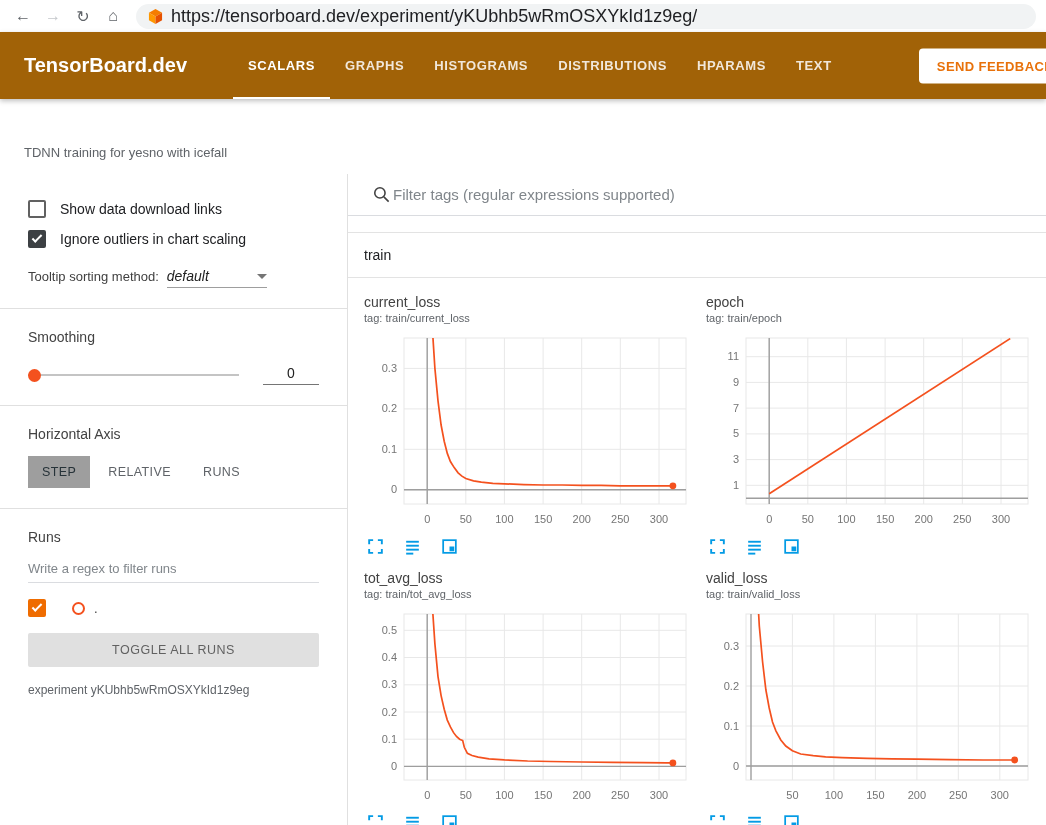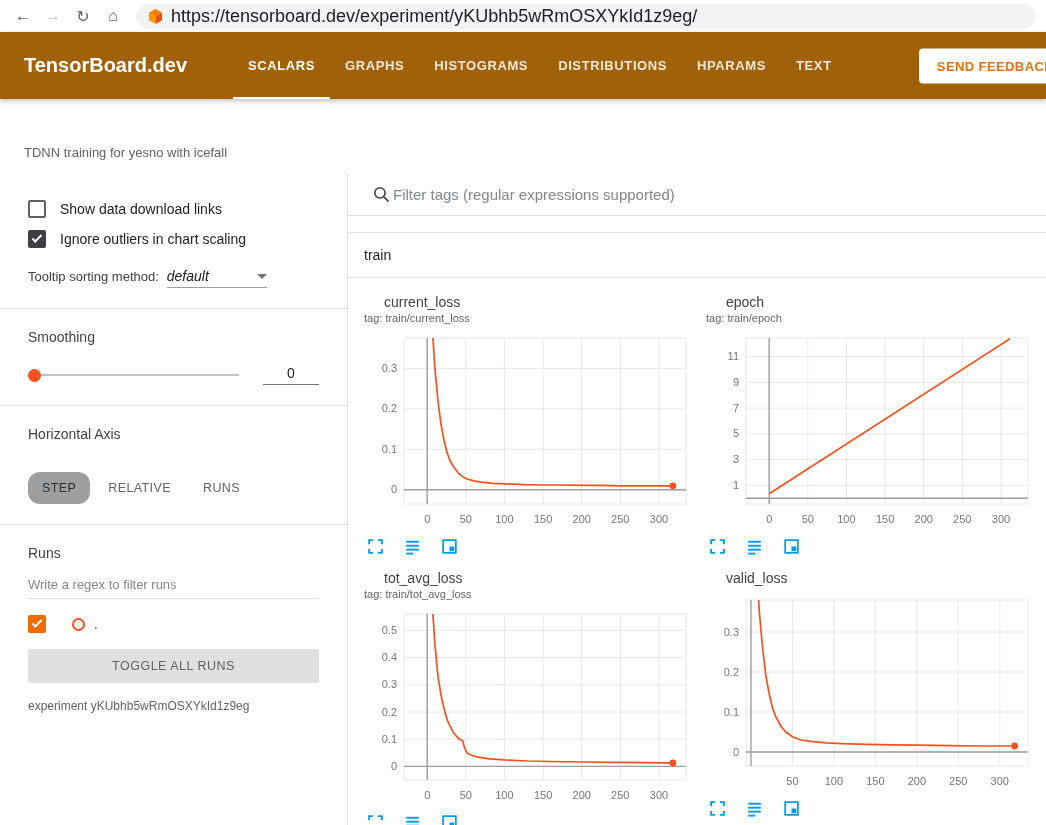--- a/index.html
+++ b/index.html
@@ -57,21 +57,21 @@
 
   .side-label { font-size:14px; color:#424242; }
   .slider-row { display:flex; align-items:center; margin-top:20px; }
   .slider-track { flex:1; height:2px; background:#c4c4c4; position:relative; }
   .slider-thumb { width:13px; height:13px; border-radius:50%; background:#f4511e; position:absolute; left:0; top:-5.5px; cursor:grab; }
   .slider-value { margin-left:24px; width:56px; text-align:center; border-bottom:1px solid #757575;
                   font-size:14px; color:#212121; padding-bottom:3px; }
 
   .axis-buttons { display:flex; gap:4px; margin-top:14px; }
   .axis-btn { border:none; background:transparent; color:#5f6368; font-size:12.5px; letter-spacing:.4px;
-              padding:9px 14px; border-radius:12px; cursor:pointer; font-family:inherit;margin-top:16px; }
+              padding:9px 14px; border-radius:0; cursor:pointer; font-family:inherit; }
   .axis-btn.active { background:#9e9e9e; color:#263238; }
 
   .runs-filter { width:100%; border:none; border-bottom:1px solid #dadce0; font-size:13px; padding:6px 0;
                  margin-top:10px; outline:none; font-family:inherit; color:#424242; }
   .runs-filter::placeholder { color:#80868b; }
   .run-row { display:flex; align-items:center; margin-top:16px; }
   .run-swatch { width:13px; height:13px; border:2px solid #f4511e; border-radius:50%; margin-left:12px; flex:none; }
   .run-name { margin-left:9px; font-size:13px; color:#424242; }
   .toggle-btn { margin-top:16px; width:100%; background:#e0e0e0; border:none; padding:10px 0; font-size:12.5px;
                 color:#616161; letter-spacing:.5px; border-radius:2px; cursor:pointer; font-family:inherit; }
@@ -83,21 +83,21 @@
                 padding:0 24px; gap:2px; }
   .filter-input { flex:1; border:none; outline:none; font-size:15px; font-family:inherit; color:#202124; }
   .filter-input::placeholder { color:#80868b; }
 
   .scroll-area { flex:1; overflow:hidden; }
   .group { margin-top:16px; }
   .group-header { height:46px; border-top:1px solid #e3e3e3; border-bottom:1px solid #e3e3e3; display:flex;
                   align-items:center; padding-left:16px; font-size:14px; color:#202124; cursor:pointer; }
   .charts-grid { padding:16px 0 0 16px; display:flex; flex-wrap:wrap; gap:14px 12px; }
   .chart-card { width:330px; }
-  .chart-title { font-size:14px; color:#424242;margin-left:20px; }
+  .chart-title { font-size:14px; color:#424242; }
   .chart-tag { font-size:11px; color:#5f6368; margin-top:2px; }
   .chart-svg { margin-top:8px; display:block; }
   .chart-svg text { font-size:11px; fill:#757575; font-family:"Liberation Sans",sans-serif; }
   .chart-toolbar { display:flex; gap:18px; margin-top:5px; padding-left:2px; }
   .tool { width:19px; height:19px; display:inline-flex; cursor:pointer; }
   .tool svg { width:100%; height:100%; }
 </style>
 </head>
 <body>
 
@@ -396,20 +396,21 @@
                 <span class="tool">
                   <svg viewBox="0 0 24 24" fill="none" stroke="#039be5" stroke-width="2.2">
                     <rect x="4" y="4" width="16" height="16"></rect>
                     <rect x="12" y="12" width="6" height="6" fill="#039be5" stroke="none"></rect>
                   </svg>
                 </span>
               </div>
             </div>
             <div class="chart-card">
               <div class="chart-title">valid_loss</div>
+              <div class="chart-tag">tag: train/valid_loss</div>
               <svg class="chart-svg" width="330" height="200" viewBox="0 0 330 200">
                 <defs>
                   <clipPath id="clip3">
                     <rect x="40" y="6" width="282" height="166"></rect>
                   </clipPath>
                 </defs>
                 <rect x="40" y="6" width="282" height="166" fill="none" stroke="#e8e8e8"></rect>
                 <line x1="86.4" y1="6" x2="86.4" y2="172" stroke="#e8e8e8"></line>
                 <text x="86.4" y="191" text-anchor="middle">50</text>
                 <line x1="127.9" y1="6" x2="127.9" y2="172" stroke="#e8e8e8"></line>

